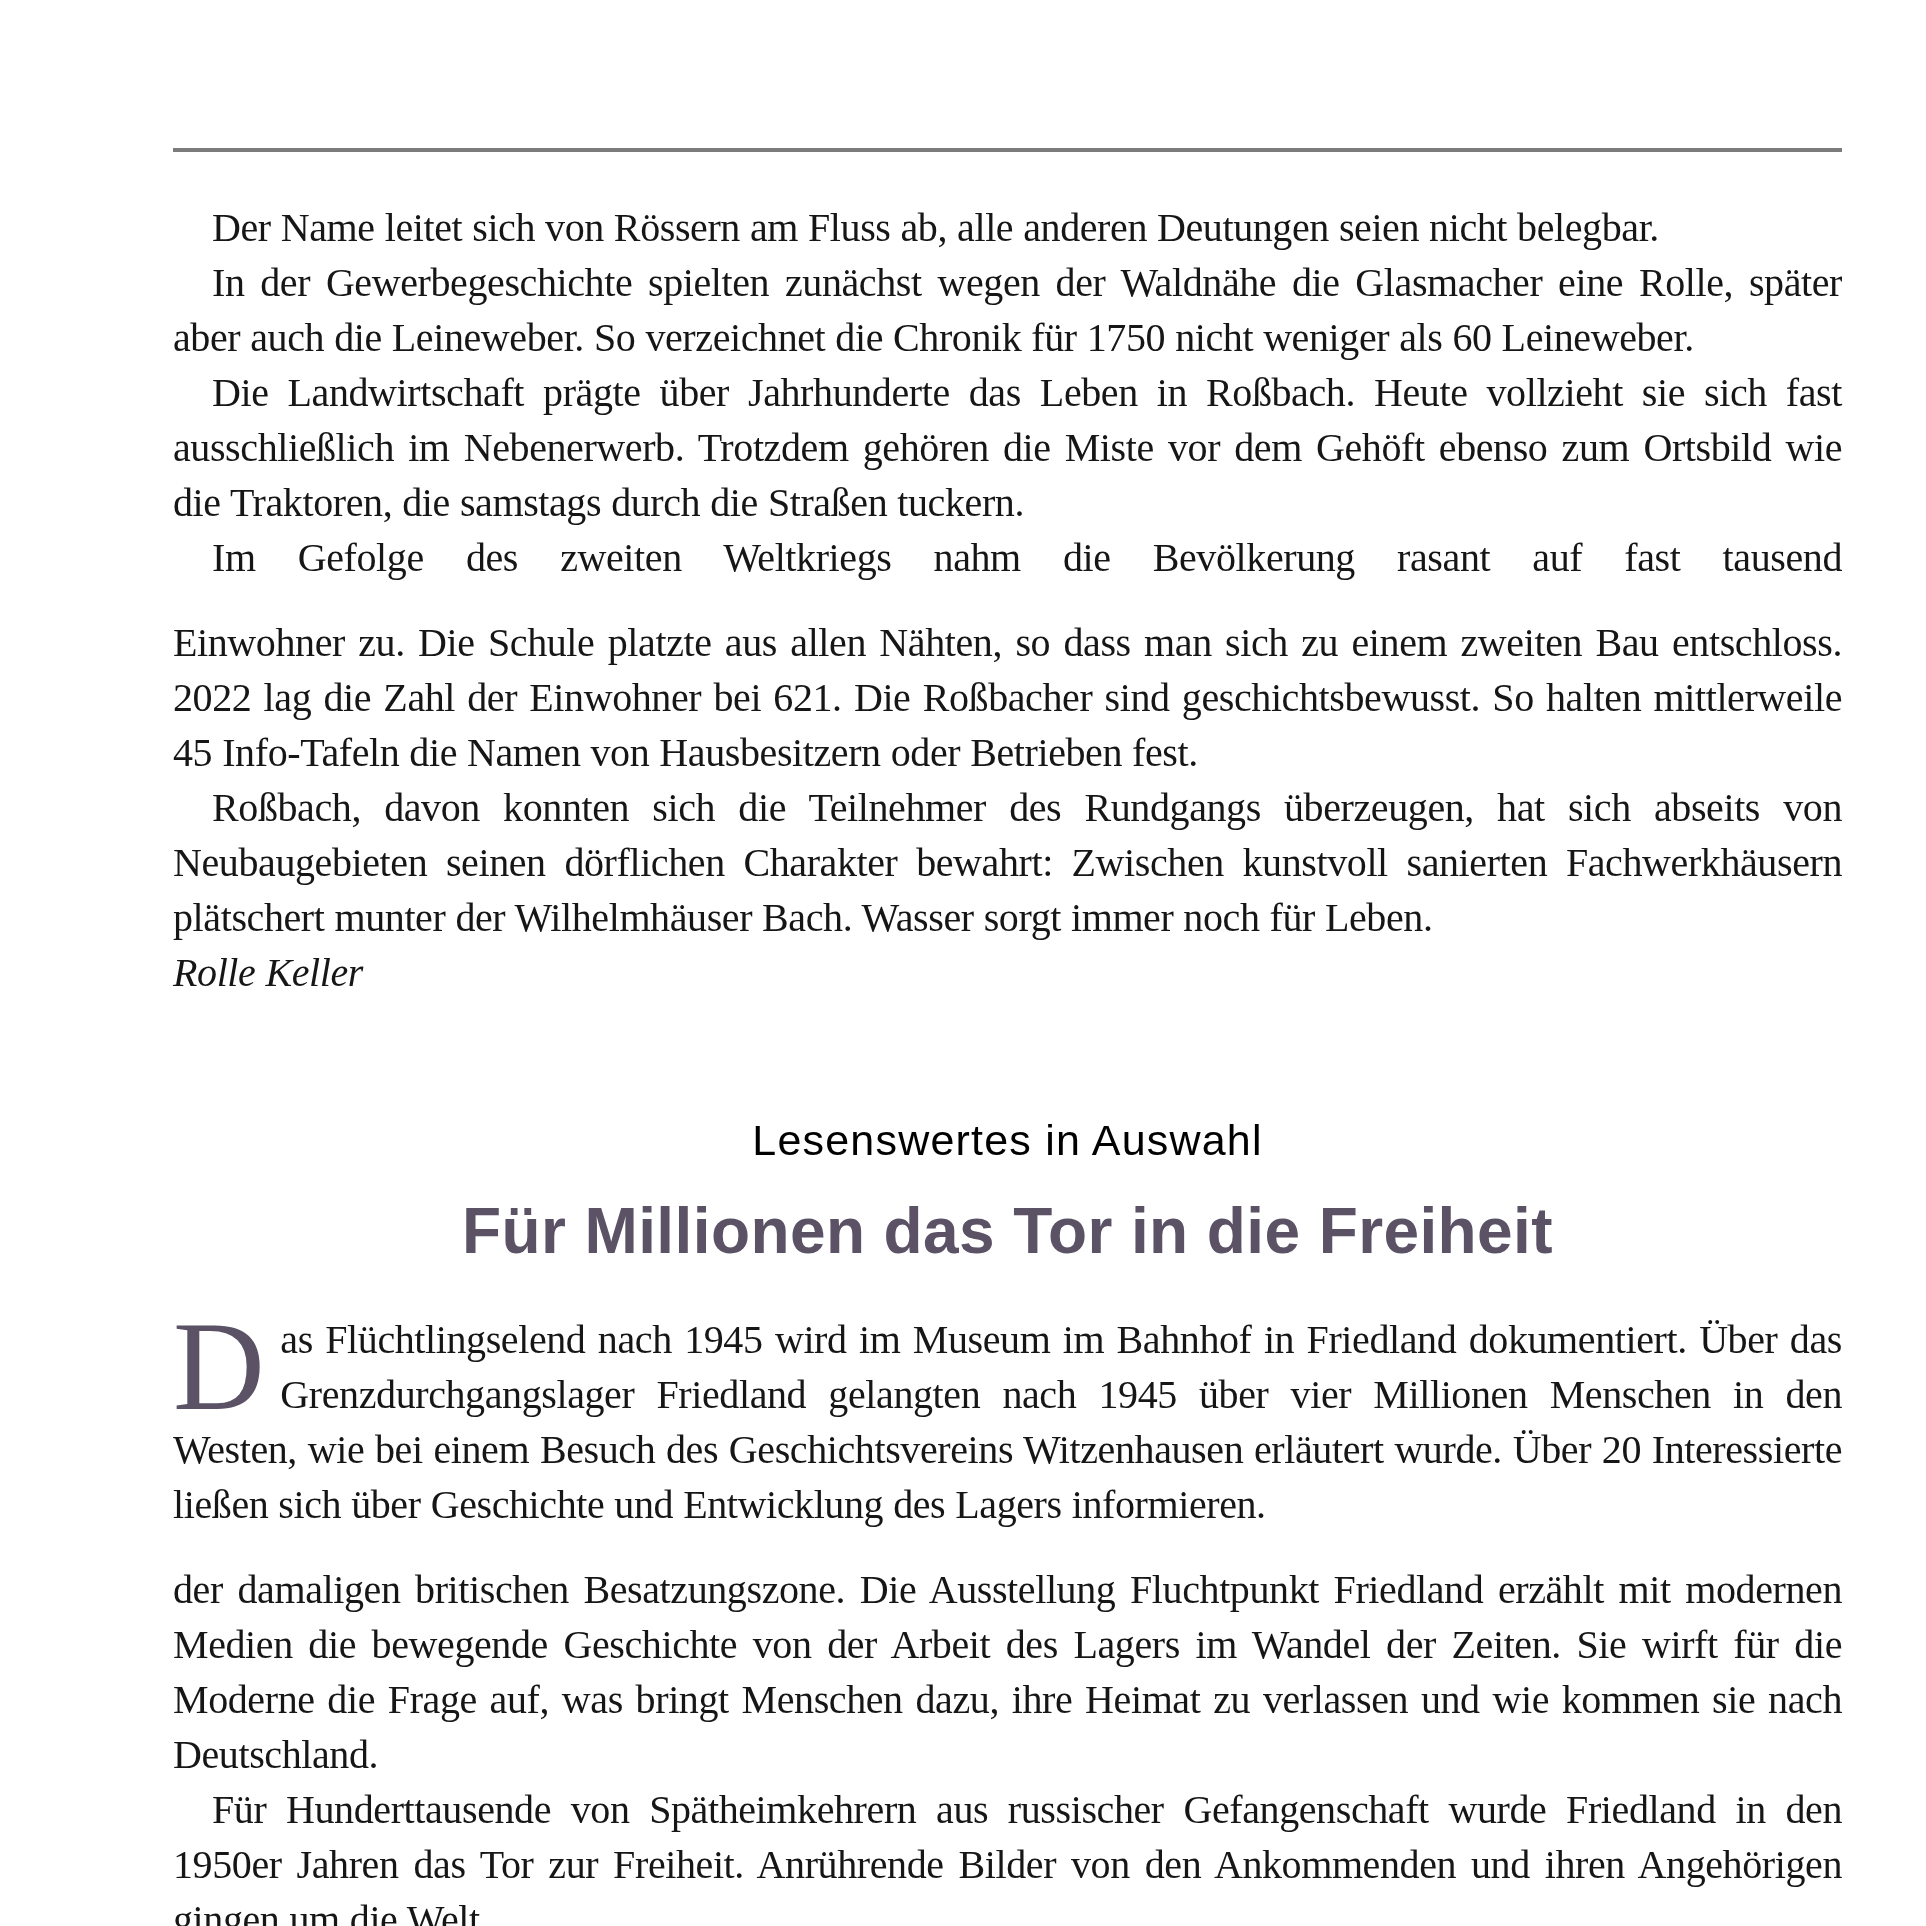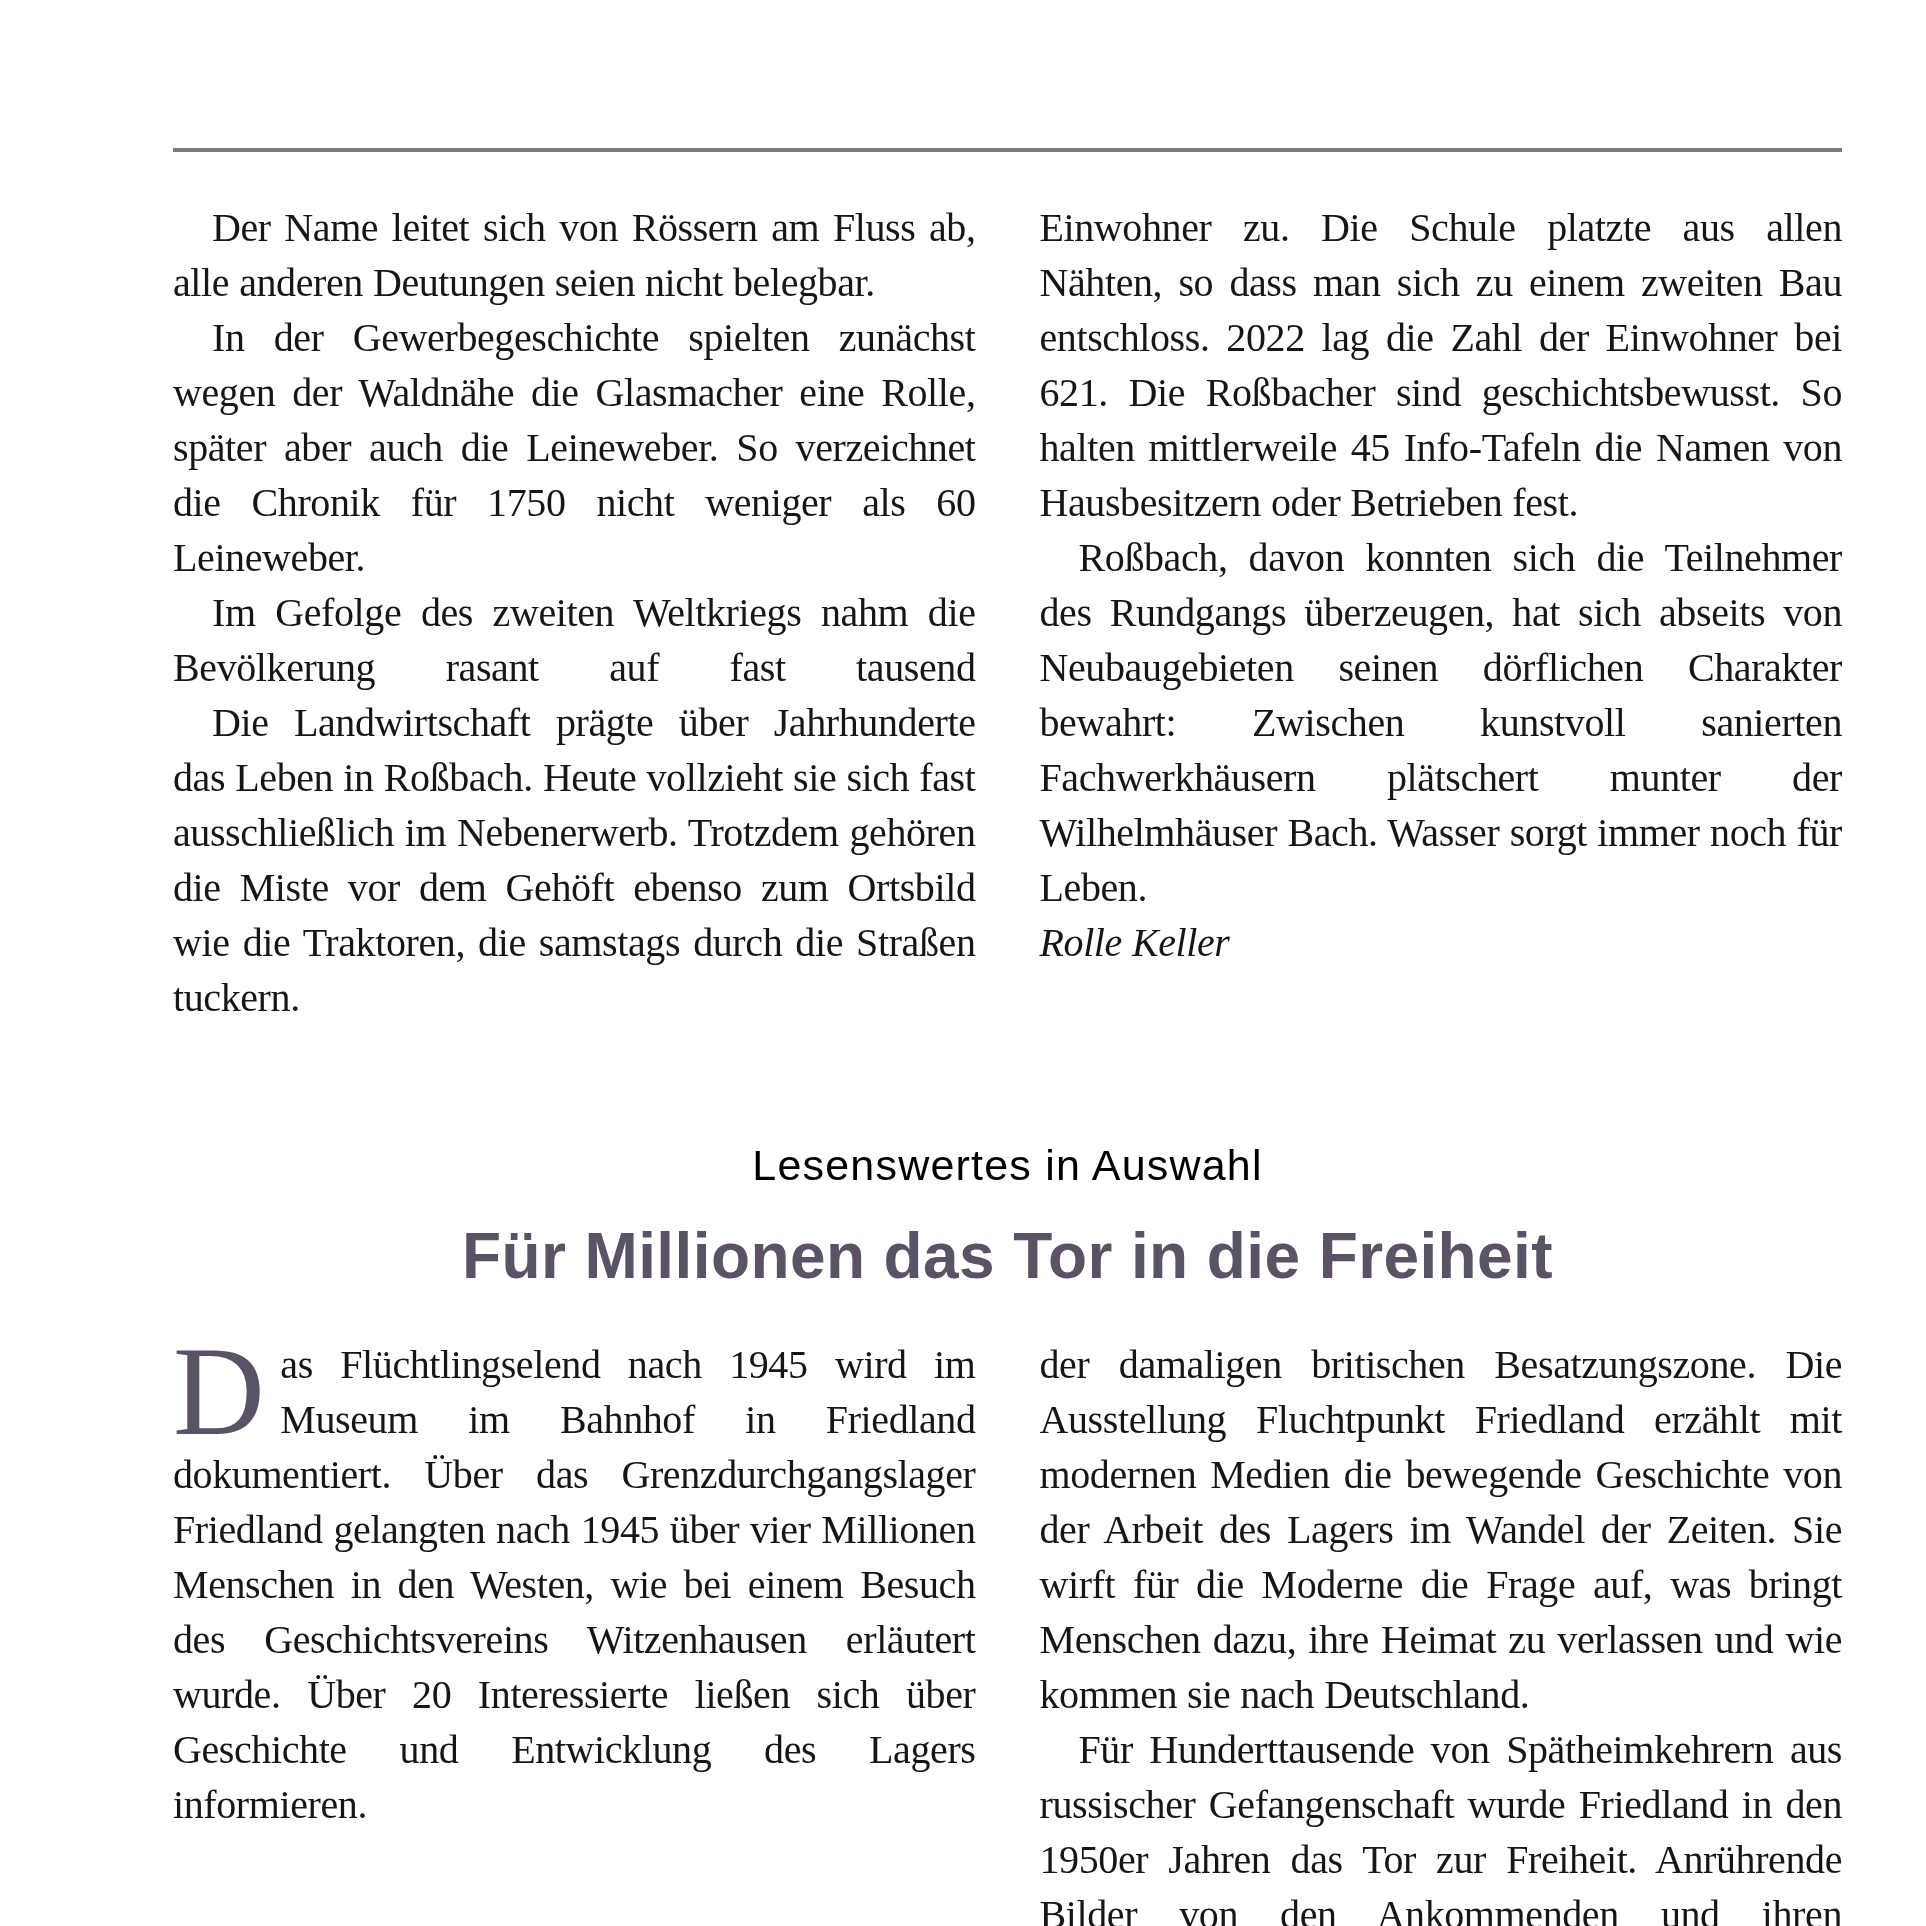--- a/index.html
+++ b/index.html
@@ -29,21 +29,21 @@
     text-align: center;
     font-family: "Liberation Sans", "DejaVu Sans", sans-serif;
     font-size: 34px; color: #7b7b7b; letter-spacing: 1.5px;
   }
   .headrule {
     height: 3.5px; background: #7c7c7c;
     margin-top: 13px; border: none;
   }
   
   .article { margin-top: 48px; }
-  .cols { display: flex; gap: 64px; }
+  .cols { display: flex; gap: 30px; flex-direction: column; }
   .col { flex: 1 1 0; min-width: 0; }
   .col p {
     margin: 0;
     font-size: 40px;
     line-height: 55px;
     text-align: justify;
     letter-spacing: -0.4px;
     word-spacing: 0.4px;
     hyphens: auto;
     -webkit-hyphens: auto;
@@ -94,22 +94,22 @@
 <div class="page">
 
   <div class="headrule"></div>
 
   <div class="article">
     <div class="cols">
       <div class="col">
 
       <p class="indent">Der Name leitet sich von Rössern am Fluss ab, alle anderen Deutungen seien nicht belegbar.</p>
           <p class="indent">In der Gewerbegeschichte spielten zunächst wegen der Waldnähe die Glasmacher eine Rolle, später aber auch die Leineweber. So verzeichnet die Chronik für 1750 nicht weniger als 60 Leineweber.</p>
+          <p class="indent">Die Landwirtschaft prägte über Jahrhunderte das Leben in Roßbach. Heute vollzieht sie sich fast ausschließlich im Nebenerwerb. Trotzdem gehören die Miste vor dem Gehöft ebenso zum Ortsbild wie die Traktoren, die samstags durch die Straßen tuckern.</p>
           <p class="indent continues">Im Gefolge des zweiten Weltkriegs nahm die Bevölkerung rasant auf fast tausend</p>
-          <p class="indent">Die Landwirtschaft prägte über Jahrhunderte das Leben in Roßbach. Heute vollzieht sie sich fast ausschließlich im Nebenerwerb. Trotzdem gehören die Miste vor dem Gehöft ebenso zum Ortsbild wie die Traktoren, die samstags durch die Straßen tuckern.</p>
         </div>
       <div class="col">
         <div>
 
         <p>Einwohner zu. Die Schule platzte aus allen Nähten, so dass man sich zu einem zweiten Bau entschloss. 2022 lag die Zahl der Einwohner bei 621. Die Roßbacher sind geschichtsbewusst. So halten mittlerweile 45 Info-Tafeln die Namen von Hausbesitzern oder Betrieben fest.</p>
             <p class="indent">Roßbach, davon konnten sich die Teilnehmer des Rundgangs überzeugen, hat sich abseits von Neubaugebieten seinen dörflichen Charakter bewahrt: Zwischen kunstvoll sanierten Fachwerkhäusern plätschert munter der Wilhelmhäuser Bach. Wasser sorgt immer noch für Leben.</p>
           </div>
         <p class="byline">Rolle Keller</p>
       </div>
     </div>

